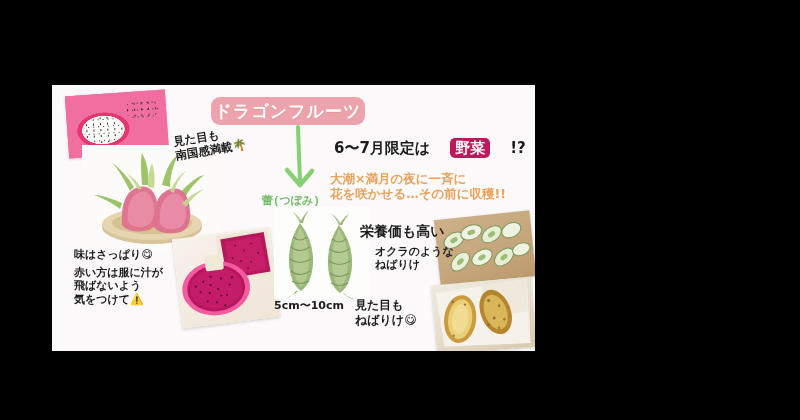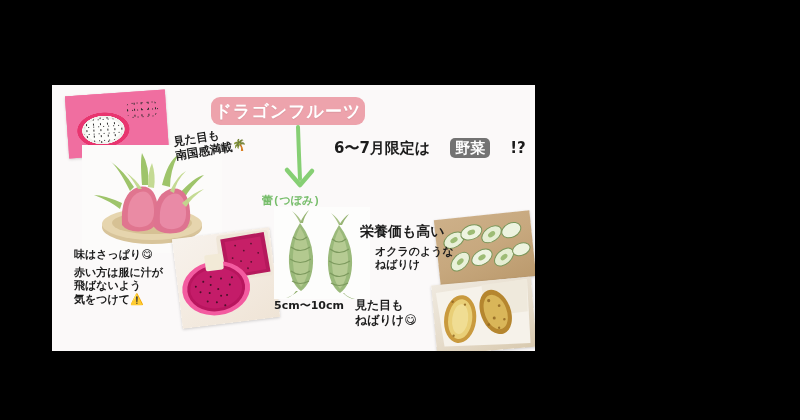--- a/index.html
+++ b/index.html
@@ -64,21 +64,21 @@
   #title-chip{
     position:absolute;left:159px;top:12px;width:154px;height:28px;
     background:#eda3ac;border-radius:9px;
     display:flex;align-items:center;justify-content:center;
     color:#ffffff;font-size:17px;font-weight:bold;letter-spacing:1px;
     text-shadow:0 1px 1px rgba(0,0,0,.08);
   }
 
   #t-look{left:122px;top:44px;font-size:11.5px;transform:rotate(-9deg);}
   #t-headline{left:282px;top:53px;font-size:15px;display:flex;align-items:center;gap:20px;}
-  #veg-chip{background:#737373;color:#fff;border-radius:5px;padding:1px 5px;font-size:15px;}
+  #veg-chip{background:#be185d;color:#fff;border-radius:5px;padding:1px 5px;font-size:15px;}
   #t-orange{left:278px;top:86px;font-size:12.5px;color:#e9a35c;}
   #t-bud{left:210px;top:110px;font-size:11px;color:#76bd6a;font-family:Liberation Mono, monospace;}
   #t-size{left:222px;top:214px;font-size:11px;}
   #t-nutri{left:308px;top:138px;font-size:14px;}
   #t-okra{left:303px;top:160px;font-size:11px;margin-left:20px;}
   #t-tempura{left:303px;top:213px;font-size:12px;}
   #t-taste{left:22px;top:163px;font-size:11px;}
   #t-warn{left:22px;top:181px;font-size:11px;}
 
   
@@ -242,20 +242,21 @@
       <path d="M20 2 Q21 32 22 54" stroke="#86cf74" stroke-width="4" fill="none" stroke-linecap="round"></path>
       <path d="M9 45 L22 60 L34 46" stroke="#86cf74" stroke-width="4.5" fill="none" stroke-linecap="round" stroke-linejoin="round"></path>
     </svg>
 
     <div id="title-chip">ドラゴンフルーツ</div>
 
     <div class="txt" id="t-look"><span>見た目も</span><br><span>南国感満載🌴</span></div>
 
     <div class="txt" id="t-headline"><span>6〜7月限定は</span><span id="veg-chip">野菜</span><span>!?</span></div>
 
+    <div class="txt" id="t-orange"><span>大潮×満月の夜に一斉に</span><br><span>花を咲かせる…その前に収穫!!</span></div>
 
     <div class="txt" id="t-bud">蕾(つぼみ)</div>
     <div class="txt" id="t-size">5cm〜10cm</div>
 
     <div class="txt" id="t-nutri">栄養価も高い</div>
 
     <div class="txt" id="t-okra"><span>オクラのような</span><br><span>ねばりけ</span></div>
 
     <div class="txt" id="t-tempura"><span>見た目も</span><br><span>ねばりけ😋</span></div>
 

